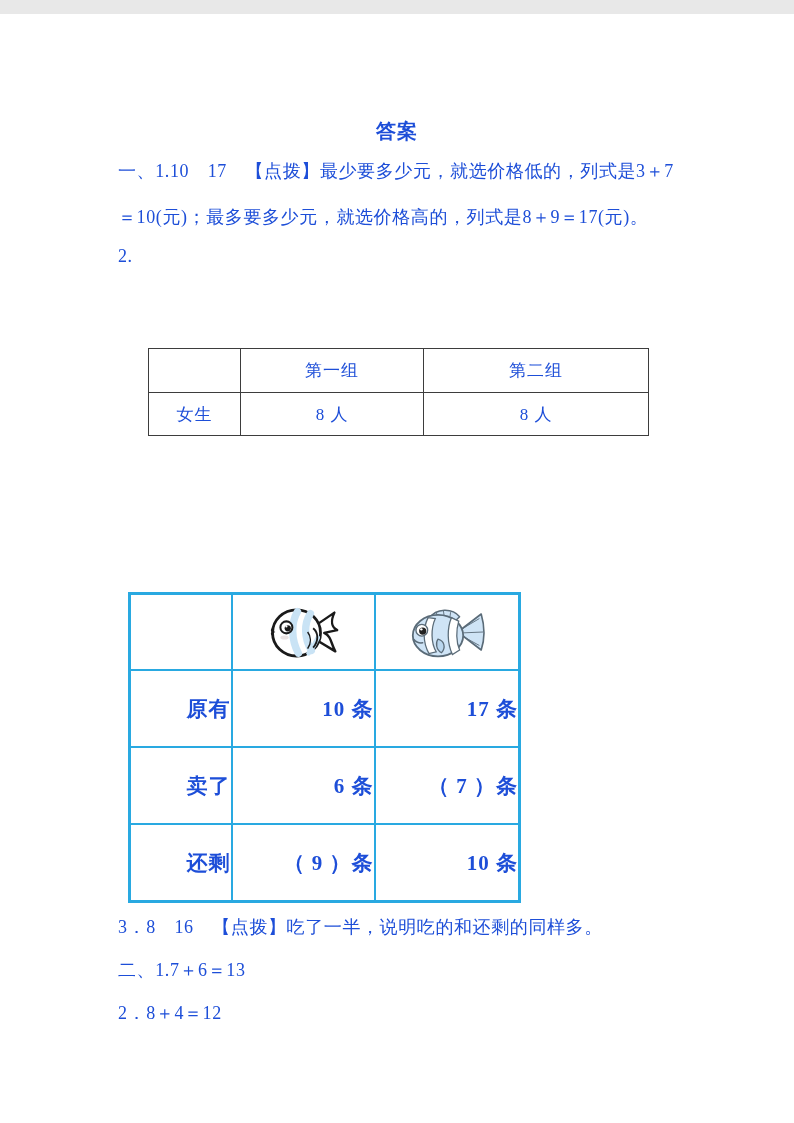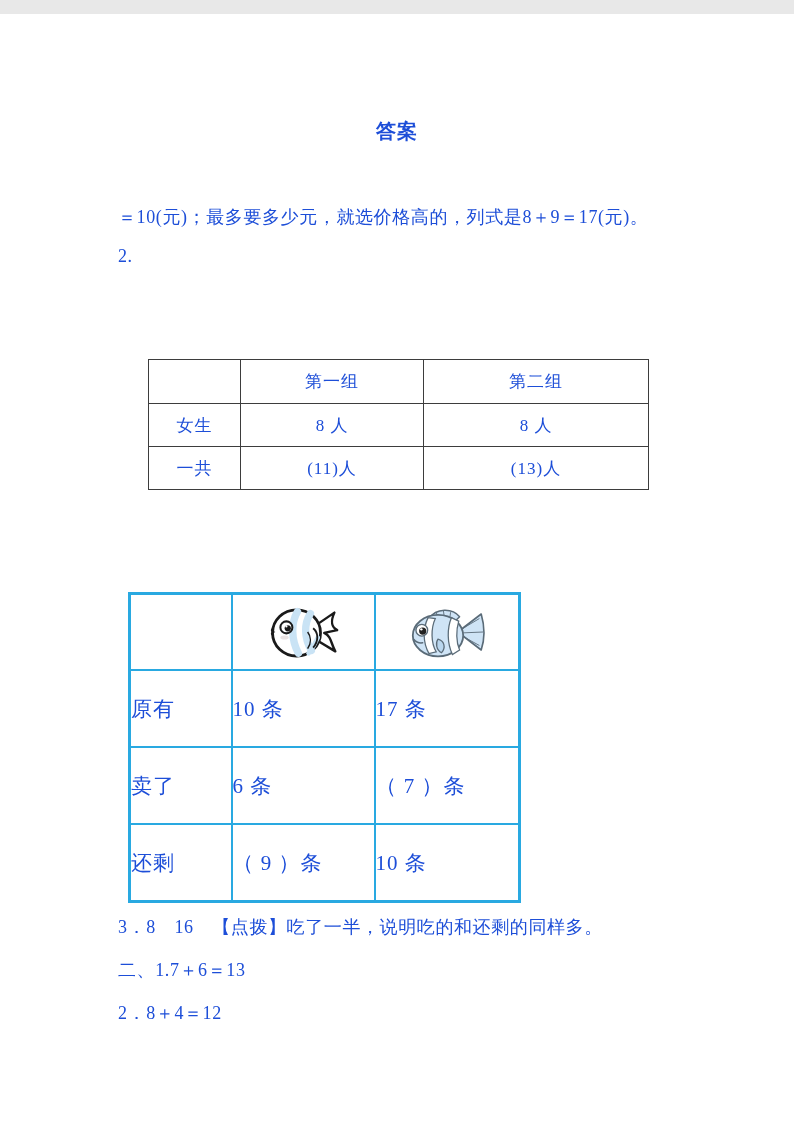--- a/index.html
+++ b/index.html
@@ -12,74 +12,70 @@
   .page-title {
     position:absolute; left:0; top:104px; width:100%;
     text-align:center; font-size:20px; font-weight:bold; letter-spacing:1px;
   }
   .line {
     position:absolute; left:118px; white-space:pre;
     font-size:18px; letter-spacing:0.6px; line-height:22px;
   }
   
   table.group-table {
-    position:absolute; left:148px; top:345px;
+    position:absolute; left:148px; top:334px;
     border-collapse:collapse; table-layout:fixed;
   }
   table.group-table td {
     border:1.6px solid #3d3d3d; padding:0;
     text-align:center; vertical-align:middle;
     font-size:17px; letter-spacing:1px; height:42px;
   }
   table.group-table tr.hdr td { height:43px; }
   
   table.fish-table {
     position:absolute; left:128px; top:578px;
     border-collapse:collapse; table-layout:fixed;
     border:3px solid #29a9e1;
   }
   table.fish-table td {
     border:2px solid #29a9e1; padding:0;
-    text-align:left; vertical-align:middle;
-    font-size:21px; letter-spacing:1px; height:75px;
+    text-align:right; vertical-align:middle;
+    font-size:21px; letter-spacing:1px; height:75px;font-weight:bold;
   }
   table.fish-table tr.hdr td { height:74px; }
   .fish-svg { display:block; margin:0 auto; }
 </style>
 </head>
 <body>
 
 <div class="page">
 
   <div class="page-title">答案</div>
 
+  <div class="line" style="top:146px">一、1.10　17　【点拨】最少要多少元，就选价格低的，列式是3＋7</div>
   <div class="line" style="top:192px">＝10(元)；最多要多少元，就选价格高的，列式是8＋9＝17(元)。</div>
   <div class="line" style="top:231px">2.</div>
 
   <table class="group-table">
     <colgroup>
         <col style="width:92px">
         <col style="width:183px">
         <col style="width:225px">
       </colgroup>
     <tbody>
       <tr class="hdr">
         <td></td>
         <td>第一组</td>
         <td>第二组</td>
       </tr>
       <tr>
         <td>女生</td>
         <td>8 人</td>
         <td>8 人</td>
-      </tr>
-      <tr>
-        <td>一共</td>
-        <td>(11)人</td>
-        <td>(13)人</td>
       </tr>
     </tbody>
   </table>
 
   <table class="fish-table">
     <colgroup>
         <col style="width:102px">
         <col style="width:143px">
         <col style="width:145px">
       </colgroup>

